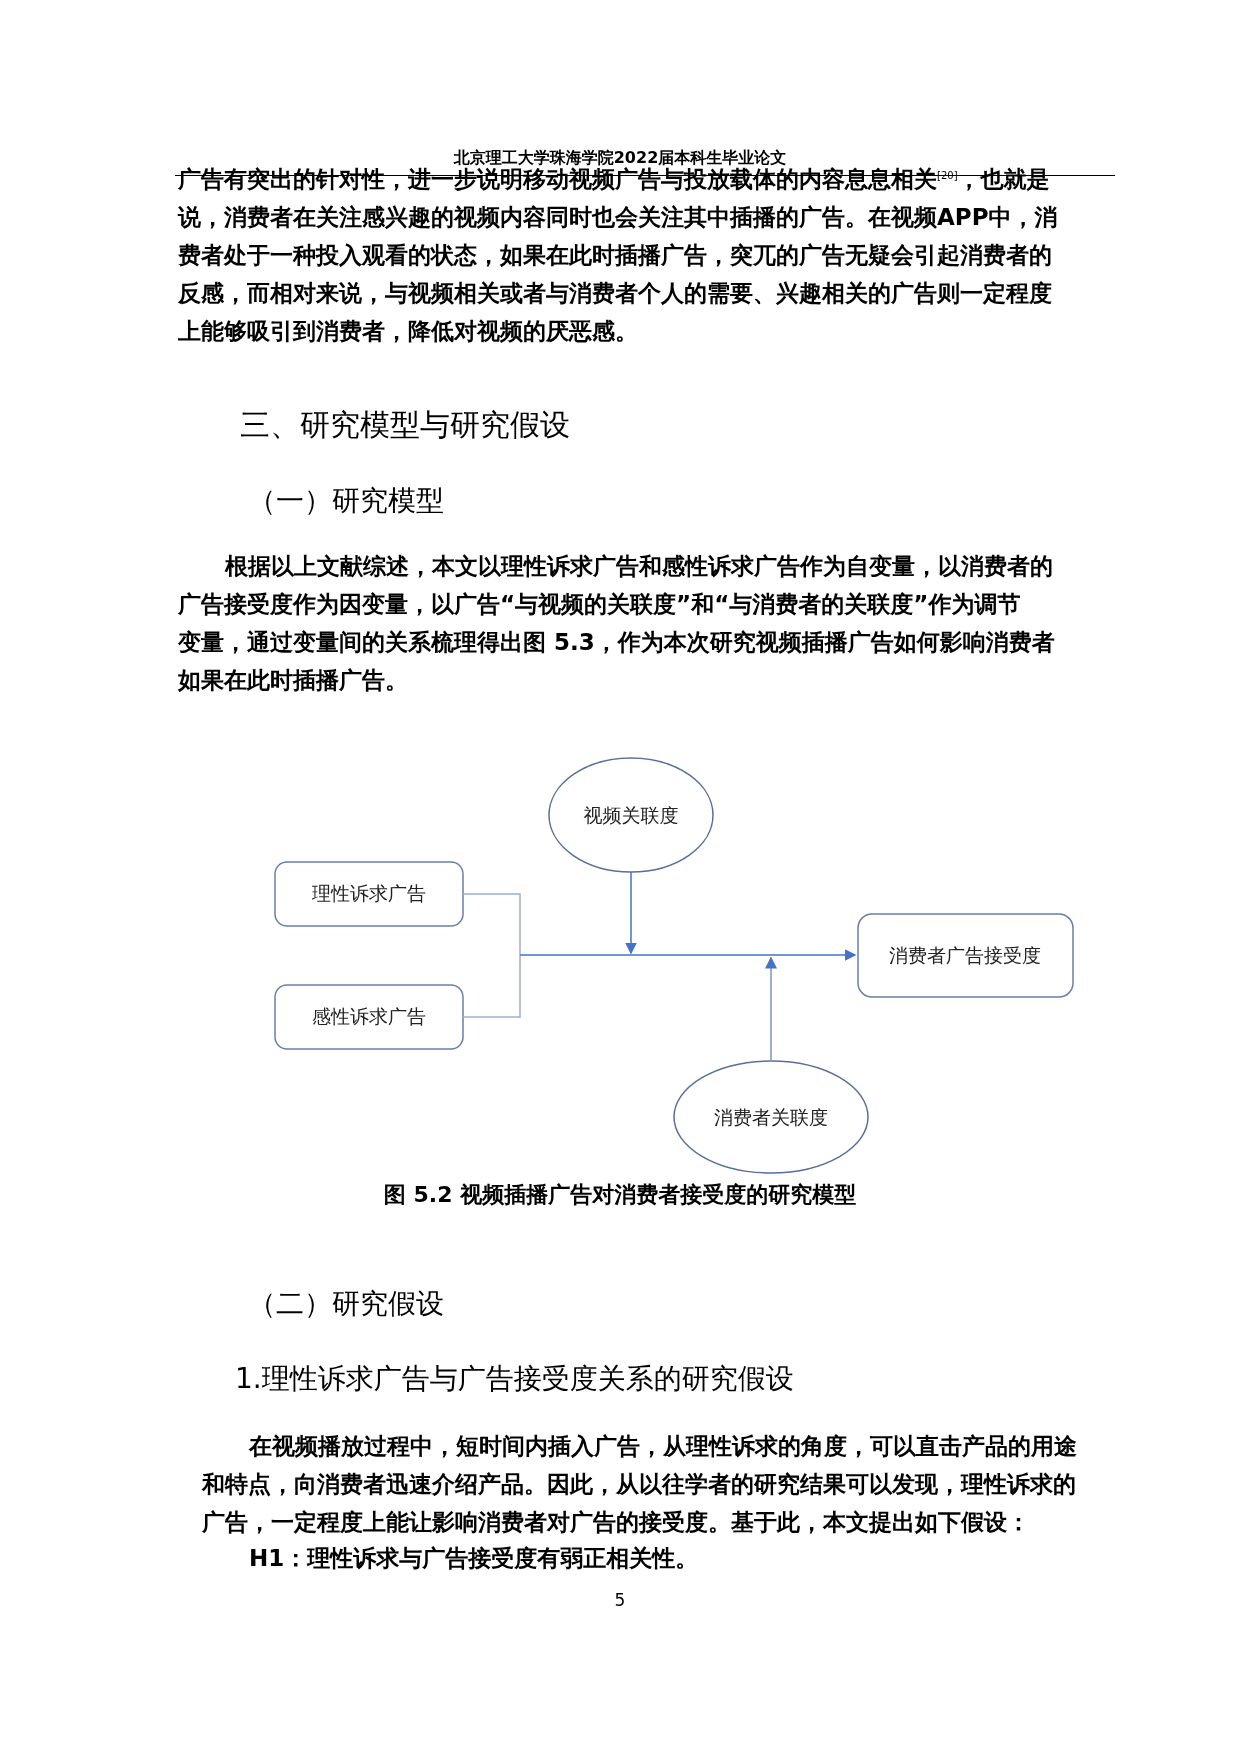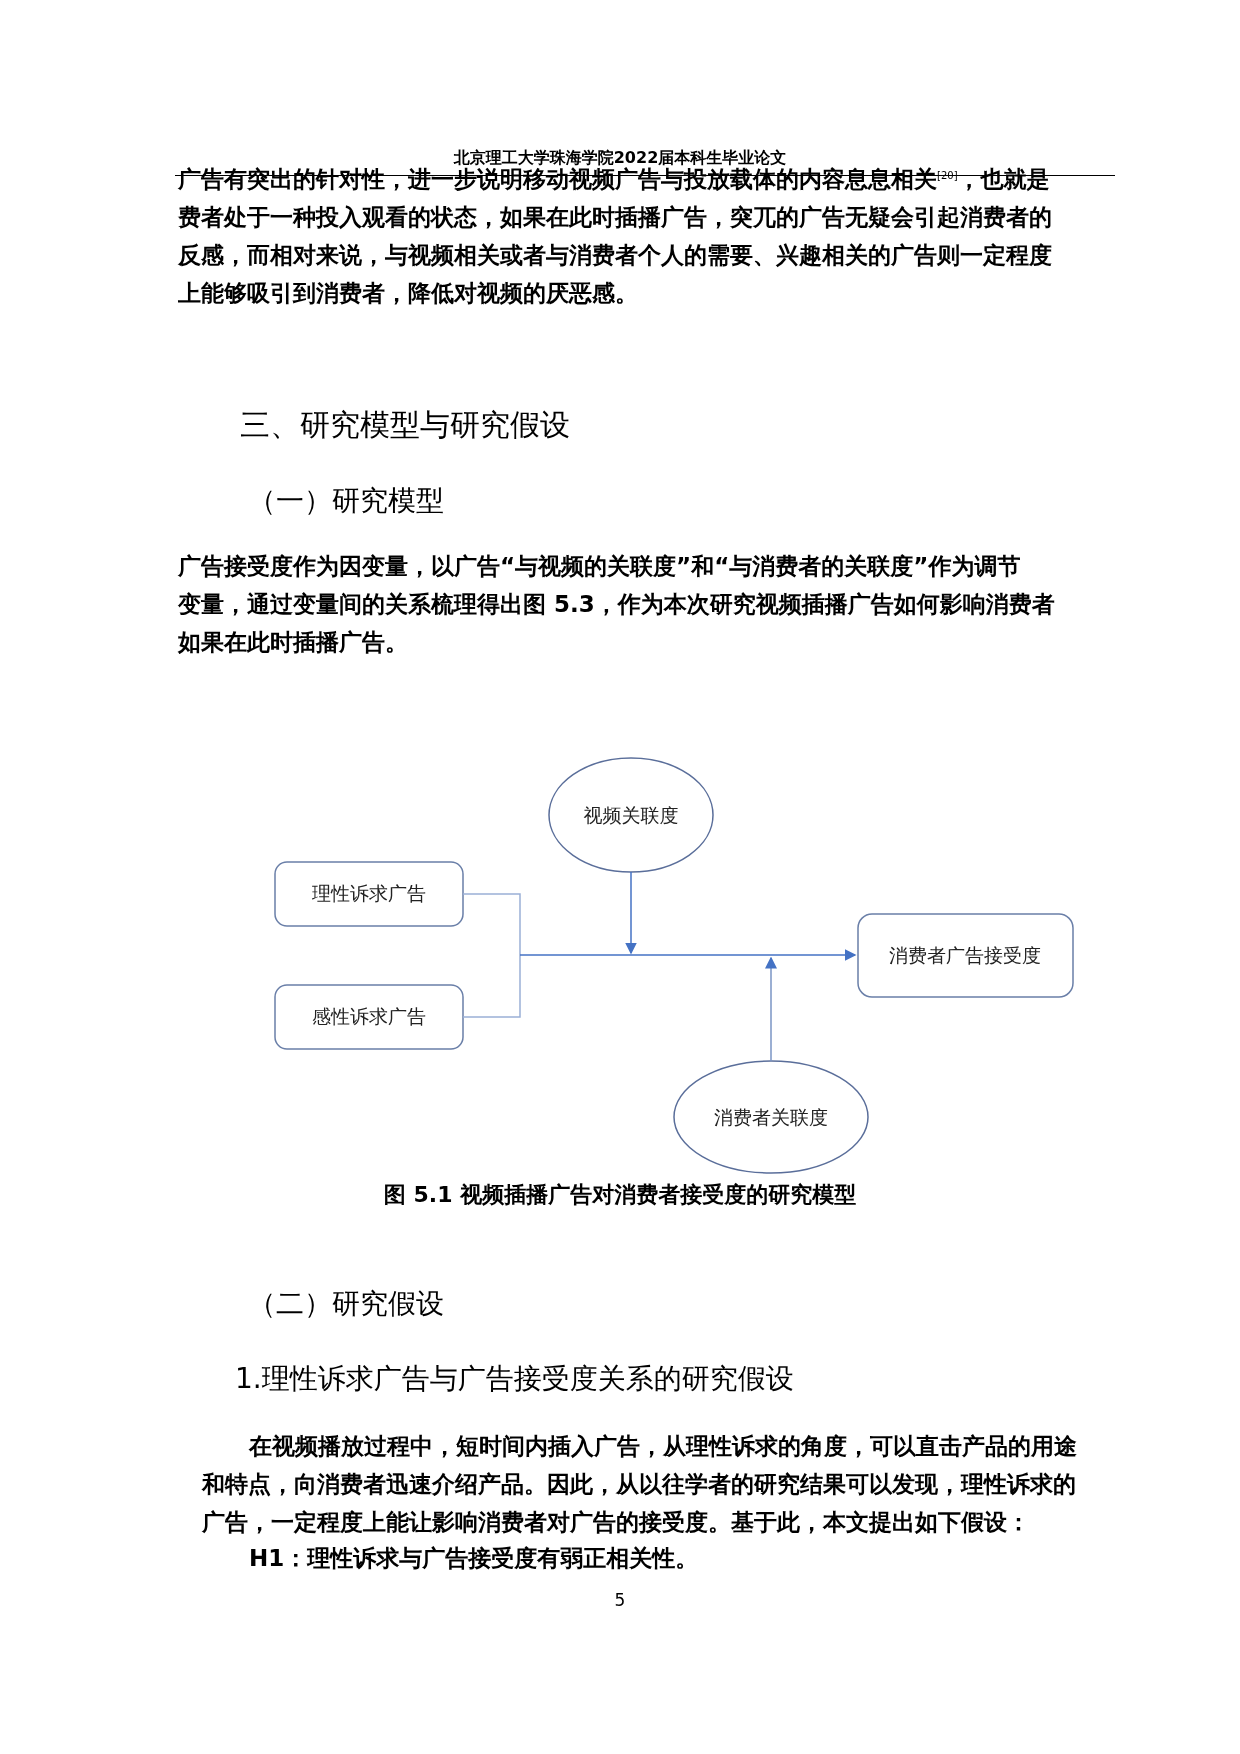--- a/index.html
+++ b/index.html
@@ -24,30 +24,32 @@
   .line { display:block; white-space:nowrap; }
 </style>
 </head>
 <body>
 
 <div class="header">北京理工大学珠海学院2022届本科生毕业论文</div>
 <div class="header-rule"></div>
 
 <div class="para" style="top:157px;">
   <span class="line"><span>广告有突出的针对性，进一步说明移动视频广告与投放载体的内容息息相关</span><sup>[20]</sup><span>，也就是</span></span>
+  <span class="line">说，消费者在关注感兴趣的视频内容同时也会关注其中插播的广告。在视频APP中，消</span>
   <span class="line">费者处于一种投入观看的状态，如果在此时插播广告，突兀的广告无疑会引起消费者的</span>
   <span class="line">反感，而相对来说，与视频相关或者与消费者个人的需要、兴趣相关的广告则一定程度</span>
   <span class="line">上能够吸引到消费者，降低对视频的厌恶感。</span>
 </div>
 
 <h2 class="h2" style="top:405px;">三、研究模型与研究假设</h2>
 
 <h3 class="h3" style="top:482px;">（一）研究模型</h3>
 
 <div class="para" style="top:547px;">
+  <span class="line indent">根据以上文献综述，本文以理性诉求广告和感性诉求广告作为自变量，以消费者的</span>
   <span class="line">广告接受度作为因变量，以广告“与视频的关联度”和“与消费者的关联度”作为调节</span>
   <span class="line">变量，通过变量间的关系梳理得出图 5.3，作为本次研究视频插播广告如何影响消费者</span>
   <span class="line">如果在此时插播广告。</span>
 </div>
 
 <svg class="fig" viewBox="0 0 1240 1754" xmlns="http://www.w3.org/2000/svg">
   <defs>
     <marker id="arr" markerWidth="8" markerHeight="8" refX="7" refY="4" orient="auto">
       <path d="M0,0 L8,4 L0,8 z" fill="#4472C4"></path>
     </marker>
@@ -79,21 +81,21 @@
   </g>
 
   <g fill="none">
     <polyline points="463,894 520,894 520,1017 463,1017" stroke="#9bb0d6" stroke-width="1.5"></polyline>
     <line x1="520" y1="955" x2="855" y2="955" stroke="#4472C4" stroke-width="1.5" marker-end="url(#arr)"></line>
     <line x1="631" y1="872" x2="631" y2="953" stroke="#4472C4" stroke-width="1.5" marker-end="url(#arr)"></line>
     <line x1="771" y1="1061" x2="771" y2="958" stroke="#7a94c4" stroke-width="1.5" marker-end="url(#arr)"></line>
   </g>
 </svg>
 
-<div class="caption">图 5.1 视频插播广告对消费者接受度的研究模型</div>
+<div class="caption">图 5.2 视频插播广告对消费者接受度的研究模型</div>
 
 <h3 class="h3" style="top:1285px;">（二）研究假设</h3>
 
 <h4 class="h4" style="top:1360px;">1.理性诉求广告与广告接受度关系的研究假设</h4>
 
 <div class="para" style="top:1427px;margin-left:24px;">
   <span class="line indent">在视频播放过程中，短时间内插入广告，从理性诉求的角度，可以直击产品的用途</span>
   <span class="line">和特点，向消费者迅速介绍产品。因此，从以往学者的研究结果可以发现，理性诉求的</span>
   <span class="line">广告，一定程度上能让影响消费者对广告的接受度。基于此，本文提出如下假设：</span>
   <span class="line indent" style="line-height:34px;">H1：理性诉求与广告接受度有弱正相关性。</span>

